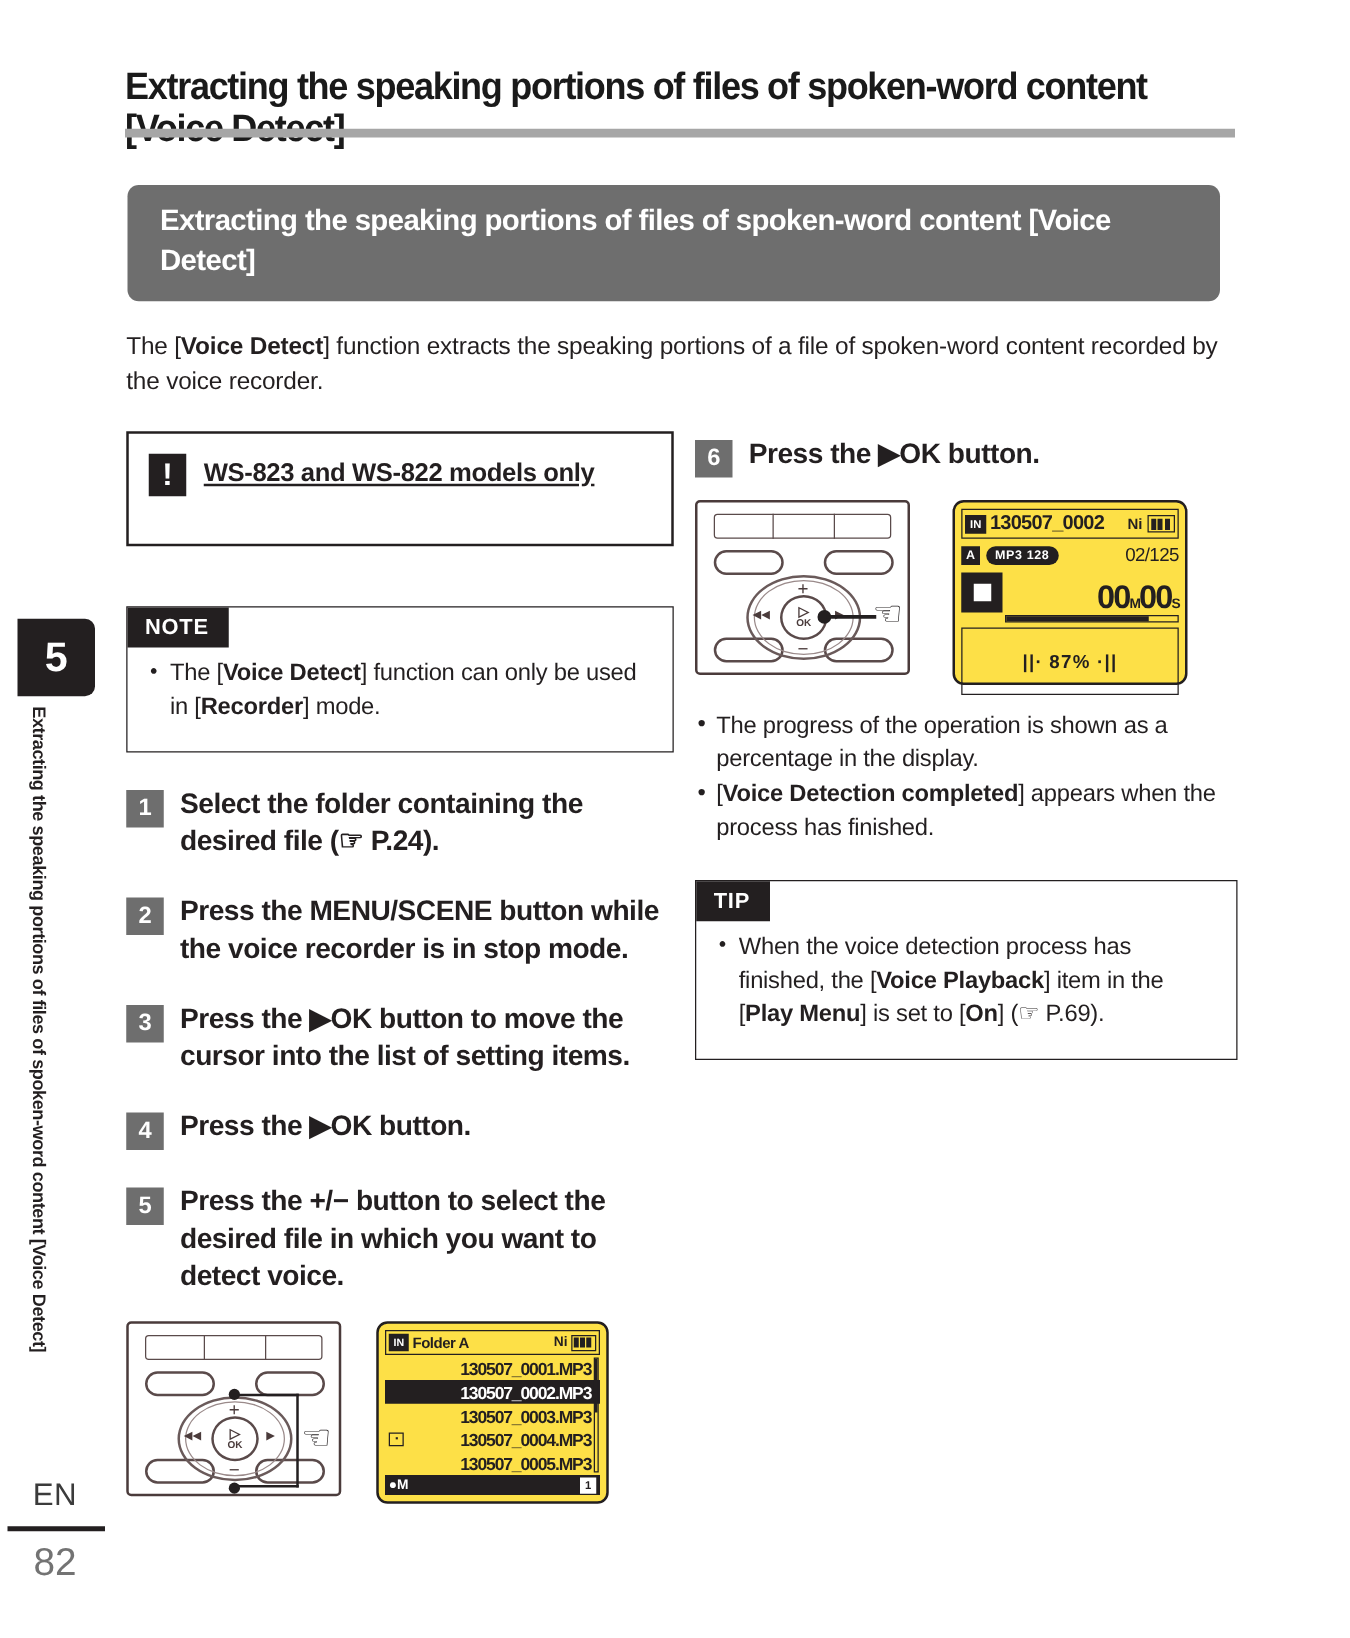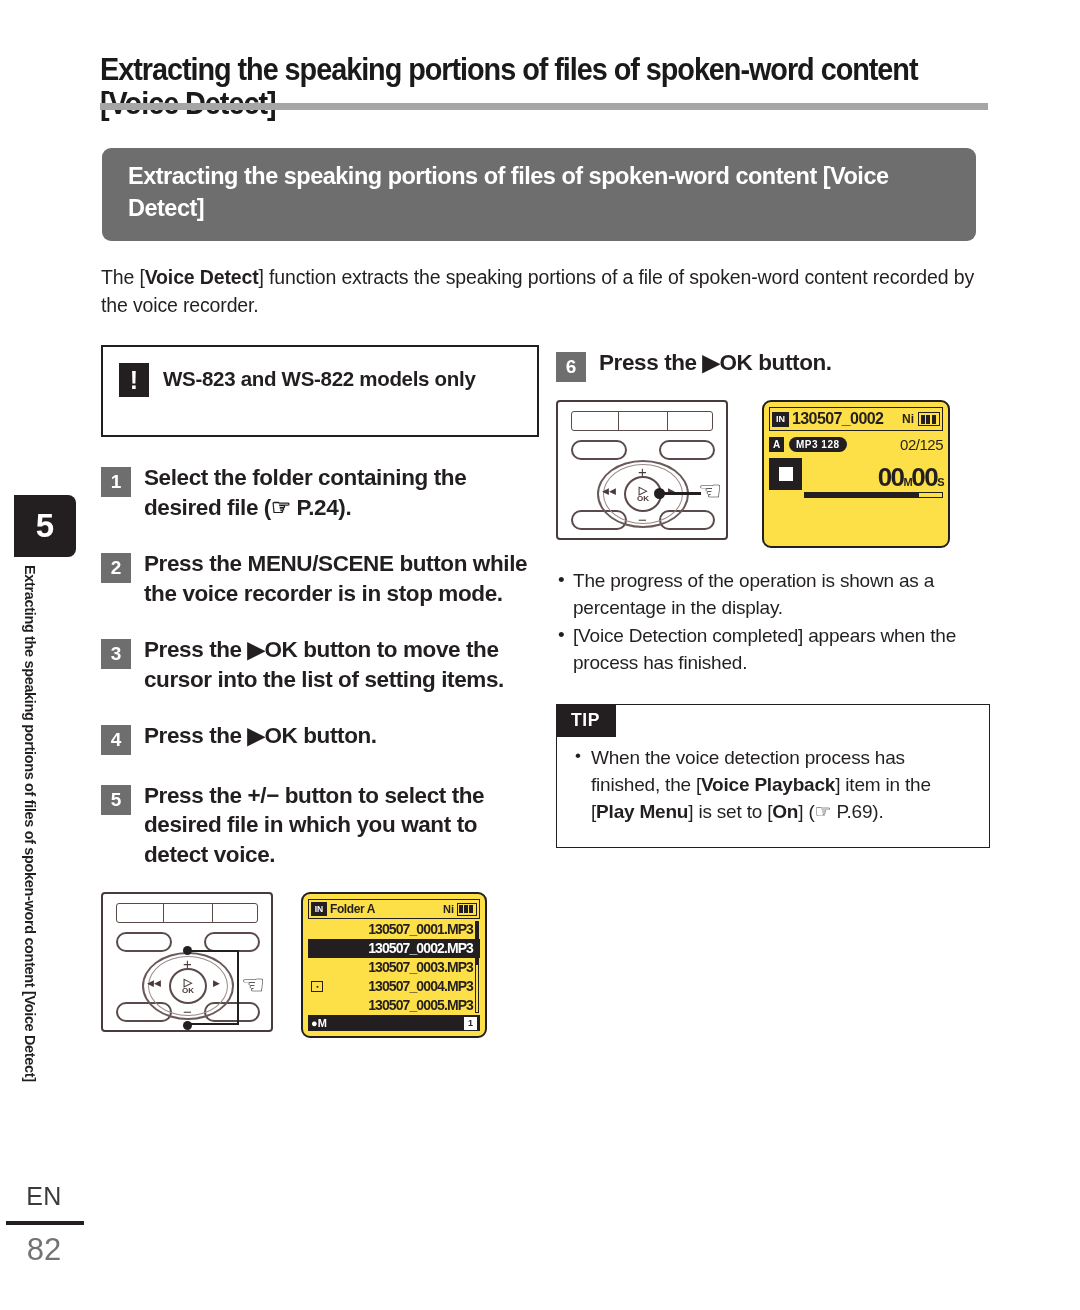--- a/index.html
+++ b/index.html
@@ -94,20 +94,21 @@
     min-height:92px;
   }
   #caution-icon {
     width:30px; height:34px; background:#231f20; color:#fff;
     flex:0 0 auto; display:flex; align-items:center; justify-content:center;
     font-size:25px; font-weight:bold; line-height:1;
   }
   #caution-text {
     font-size:20.5px; font-weight:bold; line-height:1.32; padding-top:2px;
     letter-spacing:-0.3px;
+    text-decoration:underline;
   }
 
   
   .callout { border:1.6px solid #231f20; position:relative; }
   .callout-tag {
     display:inline-block; background:#231f20; color:#ffffff;
     font-size:17.5px; font-weight:bold; letter-spacing:0.6px;
     padding:5px 16px 6px 14px;
   }
   .callout-body {
@@ -281,21 +282,21 @@
   }
 
   .illus-row { display:flex; align-items:flex-start; gap:34px; margin-top:18px; }
   #step5-illus { margin-top:22px; display:flex; align-items:flex-start; gap:28px; position:relative; }
   .bullet-list {
     margin-top:20px; font-size:19px; line-height:1.4; letter-spacing:-0.2px;
   }
   .bullet-list ul { margin:0; padding:0; list-style:none; }
   .bullet-list li { position:relative; padding-left:17px; margin-bottom:2px; }
   .bullet-list li:before { content:"\2022"; position:absolute; left:2px; top:-1px; }
-  .bullet-list b { font-weight:normal;margin-top:43px; }
+  .bullet-list b { font-weight:bold;margin-top:43px; }
 </style>
 </head>
 <body>
 
 <div id="sidebar">
   <div id="chapter-badge">5</div>
   <div id="side-vertical">Extracting the speaking portions of files of spoken-word content [Voice Detect]</div>
   <div id="lang-code">EN</div>
   <div id="page-rule"></div>
   <div id="page-number">82</div>
@@ -310,20 +311,28 @@
   <span>The [</span><b>Voice Detect</b><span>] function extracts the speaking portions of a file of spoken-word content recorded by the voice recorder.</span>
 </div>
 
 <div class="col-left">
 
   <div id="caution-box">
     <div id="caution-icon">!</div>
     <div id="caution-text">WS-823 and WS-822 models only</div>
   </div>
 
+  <div id="note-box" class="callout">
+    <span class="callout-tag">NOTE</span>
+    <div class="callout-body">
+      <ul>
+        <li><span>The [</span><b>Voice Detect</b><span>] function can only be used in [</span><b>Recorder</b><span>] mode.</span></li>
+      </ul>
+    </div>
+  </div>
 
   <div class="step">
     <div class="step-num">1</div>
     <div class="step-text">Select the folder containing the desired file (☞ P.24).</div>
   </div>
 
   <div class="step">
     <div class="step-num">2</div>
     <div class="step-text">Press the MENU/SCENE button while the voice recorder is in stop mode.</div>
   </div>
@@ -460,20 +469,21 @@
       </div>
       <div class="row3">
         <span class="stopbox">
             <i></i>
           </span>
         <span class="time"><span>00</span><small>M</small><span>00</span><small>S</small></span>
       </div>
       <div class="bar">
           <i id="pbar" style="width: 83%;"></i>
         </div>
+      <div class="panel">||· 87% ·||</div>
     </div>
   </div>
 
   <div class="bullet-list">
     <ul>
       <li><span>The progress of the operation is shown as a percentage in the display.</span></li>
       <li><span>[</span><b>Voice Detection completed</b><span>] appears when the process has finished.</span></li>
     </ul>
   </div>
 

